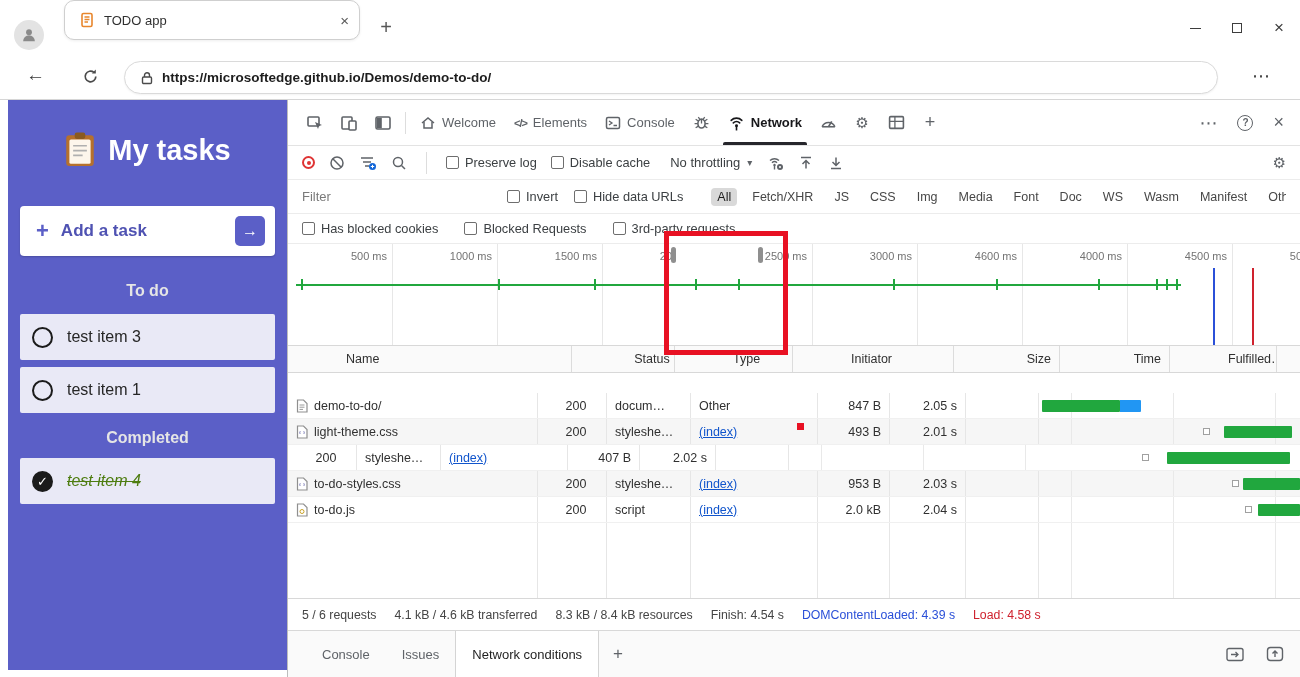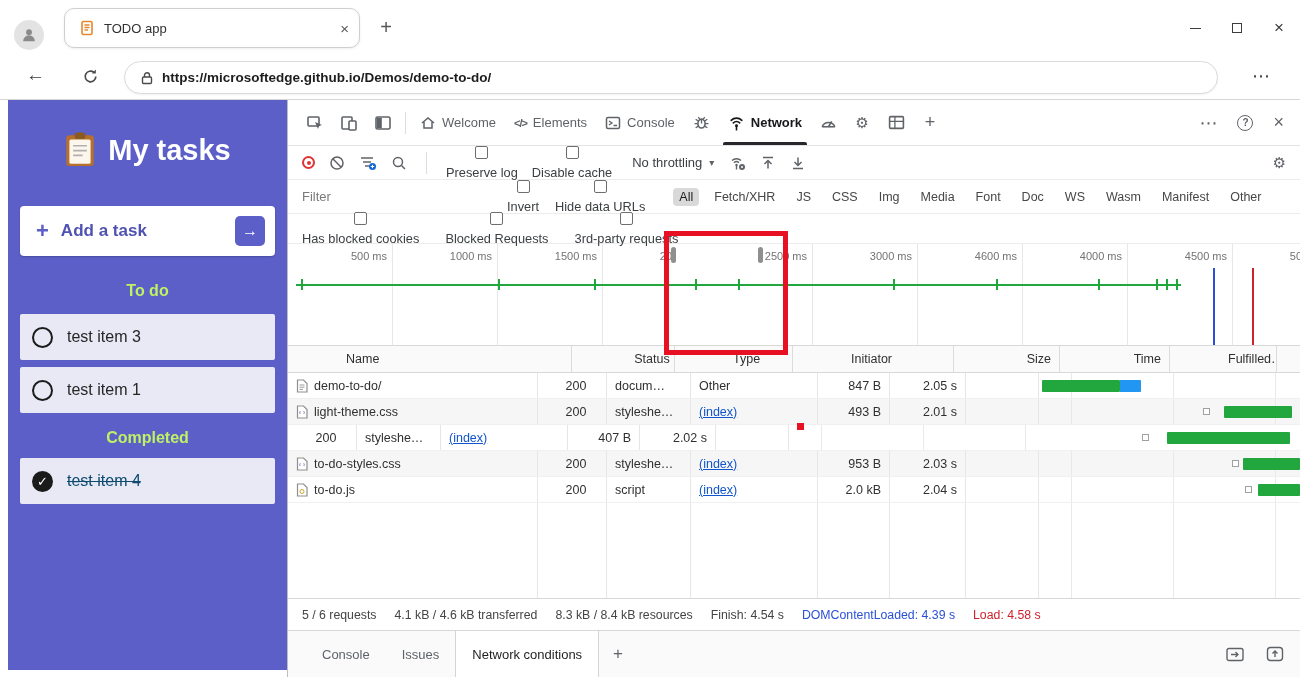--- a/index.html
+++ b/index.html
@@ -8,21 +8,21 @@
   }
   *{margin:0;padding:0;box-sizing:border-box;}
   body{width:1300px;height:677px;position:relative;overflow:hidden;background:#fff;
        font-family:"Liberation Sans",sans-serif;color:#222;}
   .window{position:absolute;inset:0;background:#fff;}
 
   
   .tabstrip{position:absolute;left:0;top:0;width:1300px;height:56px;background:#fff;}
   .avatar{position:absolute;left:14px;top:20px;width:30px;height:30px;border-radius:50%;
           background:#e3e3e3;display:flex;align-items:center;justify-content:center;}
-  .tab{position:absolute;left:64px;top:8px;width:296px;height:40px;border:1px solid #cfcfcf;
+  .tab{position:absolute;left:64px;top:0;width:296px;height:40px;border:1px solid #cfcfcf;
        border-radius:10px;background:#fff;display:flex;align-items:center;gap:9px;
        padding:0 10px 0 14px;box-shadow:0 1px 3px rgba(0,0,0,.07);}
   .tab-title{flex:1;font-size:13px;color:#303030;}
   .tab-close{font-size:15px;color:#5a5a5a;}
   .newtab{position:absolute;left:374px;top:14px;width:24px;height:26px;font-size:20px;
           color:#565656;display:flex;align-items:center;justify-content:center;}
   .wincontrols{position:absolute;right:0;top:0;height:56px;display:flex;}
   .winbtn{width:42px;height:100%;display:flex;align-items:center;justify-content:center;color:#3d3d3d;}
   .minbar{width:11px;border-top:1.4px solid #3d3d3d;display:inline-block;}
   .maxbox{width:10px;height:10px;border:1.4px solid #3d3d3d;display:inline-block;}
@@ -44,31 +44,31 @@
   .app{position:absolute;left:8px;top:0;width:279px;height:570px;background:var(--purple);
        padding-top:30px;}
   .title-row{height:40px;display:flex;align-items:center;justify-content:center;gap:12px;}
   .app-title{color:#fff;font-size:29px;font-weight:700;}
   .add-card{margin:36px 12px 0;height:50px;background:#fff;border-radius:4px;display:flex;
             align-items:center;gap:12px;padding:0 10px 0 16px;box-shadow:0 1px 2px rgba(0,0,0,.2);}
   .add-plus{color:var(--purple);font-size:22px;font-weight:700;line-height:1;}
   .add-label{flex:1;color:#4f52b2;font-size:17px;font-weight:700;}
   .add-go{width:30px;height:30px;border-radius:5px;background:var(--purple);color:#fff;
           display:flex;align-items:center;justify-content:center;font-size:16px;}
-  .sec-heading{margin-top:26px;text-align:center;color:#bef264;font-size:16px;font-weight:700;height:20px;}
+  .sec-heading{margin-top:26px;text-align:center;color:#e5e5e5;font-size:16px;font-weight:700;height:20px;}
   .sec-heading.second{margin-top:16px;}
   .task-list{margin:12px 12px 0;display:flex;flex-direction:column;gap:7px;}
   .task-list.completed{margin-top:9px;}
   .task{height:46px;background:#e9e9f6;border-radius:2px;display:flex;align-items:center;
         gap:14px;padding:0 12px;}
   .task-circle{width:21px;height:21px;border:2.5px solid #1b1b1b;border-radius:50%;flex:none;
                display:flex;align-items:center;justify-content:center;font-size:13px;color:#fff;}
   .task-circle.checked{background:#1b1b1b;}
   .task-label{font-size:16px;color:#262626;}
-  .task-label.done{text-decoration:line-through;color:#0c4a6e;}
+  .task-label.done{text-decoration:line-through;color:#4d7c0f;font-style:italic;}
 
   
   .devtools{flex:1;min-width:0;border-left:1px solid #bdbdbd;background:#fff;display:flex;
             flex-direction:column;font-size:13px;color:#3c4043;}
   .dt-tabs{height:46px;flex:none;display:flex;align-items:stretch;border-bottom:1px solid #e3e3e3;
            padding-left:10px;color:#5f6368;}
   .dt-iconbtn{width:34px;display:flex;align-items:center;justify-content:center;flex:none;}
   .dt-sep{width:1px;height:22px;background:#ddd;align-self:center;margin:0 5px;flex:none;}
   .dt-tab{display:flex;align-items:center;gap:6px;padding:0 9px;position:relative;white-space:nowrap;}
   .dt-tab.selected{color:#17171a;font-weight:700;}
@@ -78,21 +78,21 @@
   .dt-tabs-right{margin-left:auto;display:flex;align-items:center;gap:20px;padding-right:16px;}
   .helpc{width:16px;height:16px;border:1.3px solid #5f6368;border-radius:50%;font-size:10px;
          display:flex;align-items:center;justify-content:center;font-weight:700;}
   .big{font-size:18px;}
 
   .dt-nettools{height:34px;flex:none;display:flex;align-items:center;gap:14px;padding:0 14px;
                border-bottom:1px solid #ececec;}
   .rec{width:13px;height:13px;border:2px solid #df3434;border-radius:50%;position:relative;flex:none;}
   .rec::after{content:"";position:absolute;left:2.5px;top:2.5px;width:4px;height:4px;
               border-radius:50%;background:#df3434;}
-  .cblab{display:flex;align-items:center;gap:6px;white-space:nowrap;font-size:12.8px;color:#3c4043;flex-direction:column;}
+  .cblab{display:flex;align-items:center;gap:6px;white-space:nowrap;font-size:12.8px;color:#3c4043;}
   .cb{width:13px;height:13px;border:1.4px solid #6e6e6e;border-radius:2px;background:#fff;flex:none;}
   .throttle{display:flex;align-items:center;gap:7px;margin-left:6px;white-space:nowrap;}
   .caret{font-size:10px;color:#5f6368;}
   .spacer{flex:1;}
   .gearglyph{font-size:15px;color:#5f6368;}
 
   .dt-filterrow{height:34px;flex:none;display:flex;align-items:center;padding:0 14px;
                 border-bottom:1px solid #ececec;}
   .filter-input{border:none;outline:none;width:175px;font-size:13px;color:#333;
                 font-family:"Liberation Sans",sans-serif;background:transparent;}
@@ -123,21 +123,21 @@
 
   .dt-table{flex:1;display:flex;flex-direction:column;min-height:0;font-size:12.5px;color:#303030;}
   .thead{height:27px;flex:none;display:flex;background:#fafafa;border-bottom:1px solid #d8d8d8;}
   .th{display:flex;align-items:center;padding-left:24px;border-right:1px solid #dcdcdc;
       overflow:hidden;white-space:nowrap;margin-left:34px;}
   .th.num{justify-content:flex-end;padding-right:8px;}
   .sort{margin-left:auto;padding-right:8px;font-size:8px;color:#424242;}
   .col0{width:250px;flex:none;}.col1{width:69px;flex:none;justify-content:center;}.col2{width:84px;flex:none;}
   .col3{width:127px;flex:none;}.col4{width:72px;flex:none;}.col5{width:76px;flex:none;}
   .col6{width:73px;flex:none;}.col7{flex:1;border-right:none !important;}
-  .tbody{display:flex;flex-direction:column;}
+  .tbody{display:flex;flex-direction:column;margin-top:20px;}
   .trow{height:26px;flex:none;display:flex;border-bottom:1px solid #f0f0f0;}
   .trow.alt{background:#f6f6f6;}
   .td{display:flex;align-items:center;padding-left:8px;border-right:1px solid #e6e6e6;
       overflow:hidden;white-space:nowrap;}
   .td.num{justify-content:flex-end;padding-right:8px;padding-left:0;}
   .td.link{color:var(--link);text-decoration:underline;}
   .namecell{gap:6px;}
   .ficon{display:flex;align-items:center;flex:none;}
   .wfcell{position:relative;padding:0;
           background-image:linear-gradient(#e9e9e9,#e9e9e9),linear-gradient(#e9e9e9,#e9e9e9),linear-gradient(#e9e9e9,#e9e9e9);

